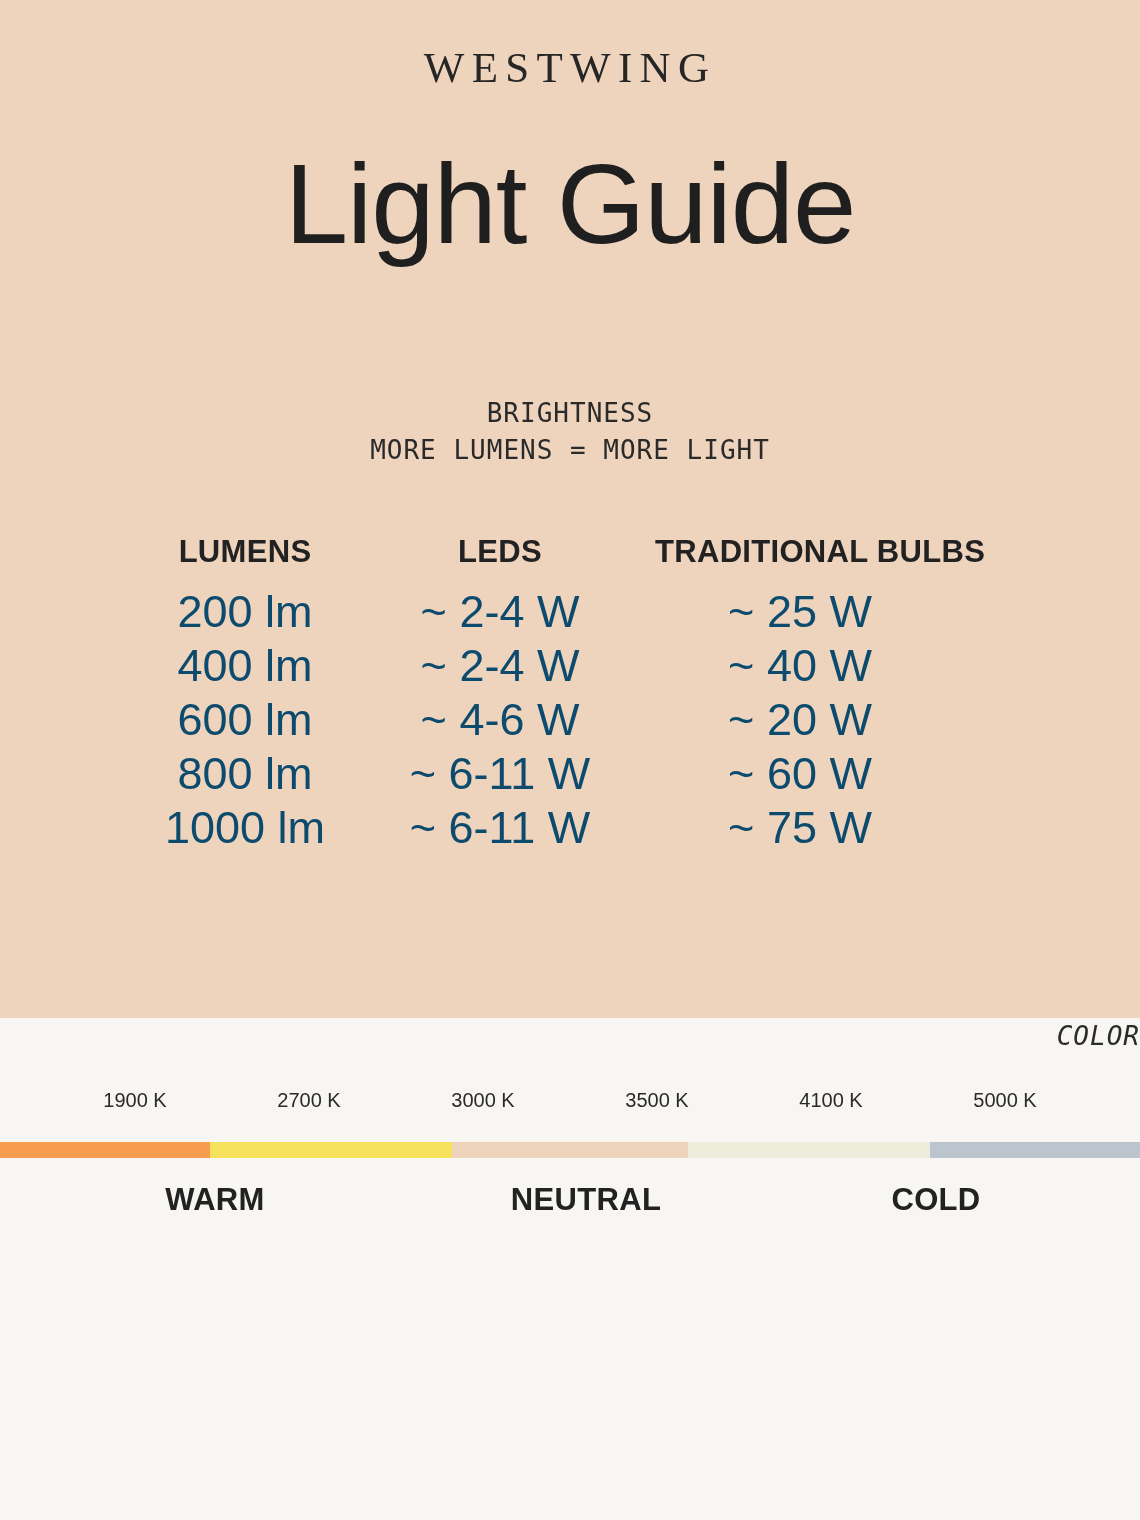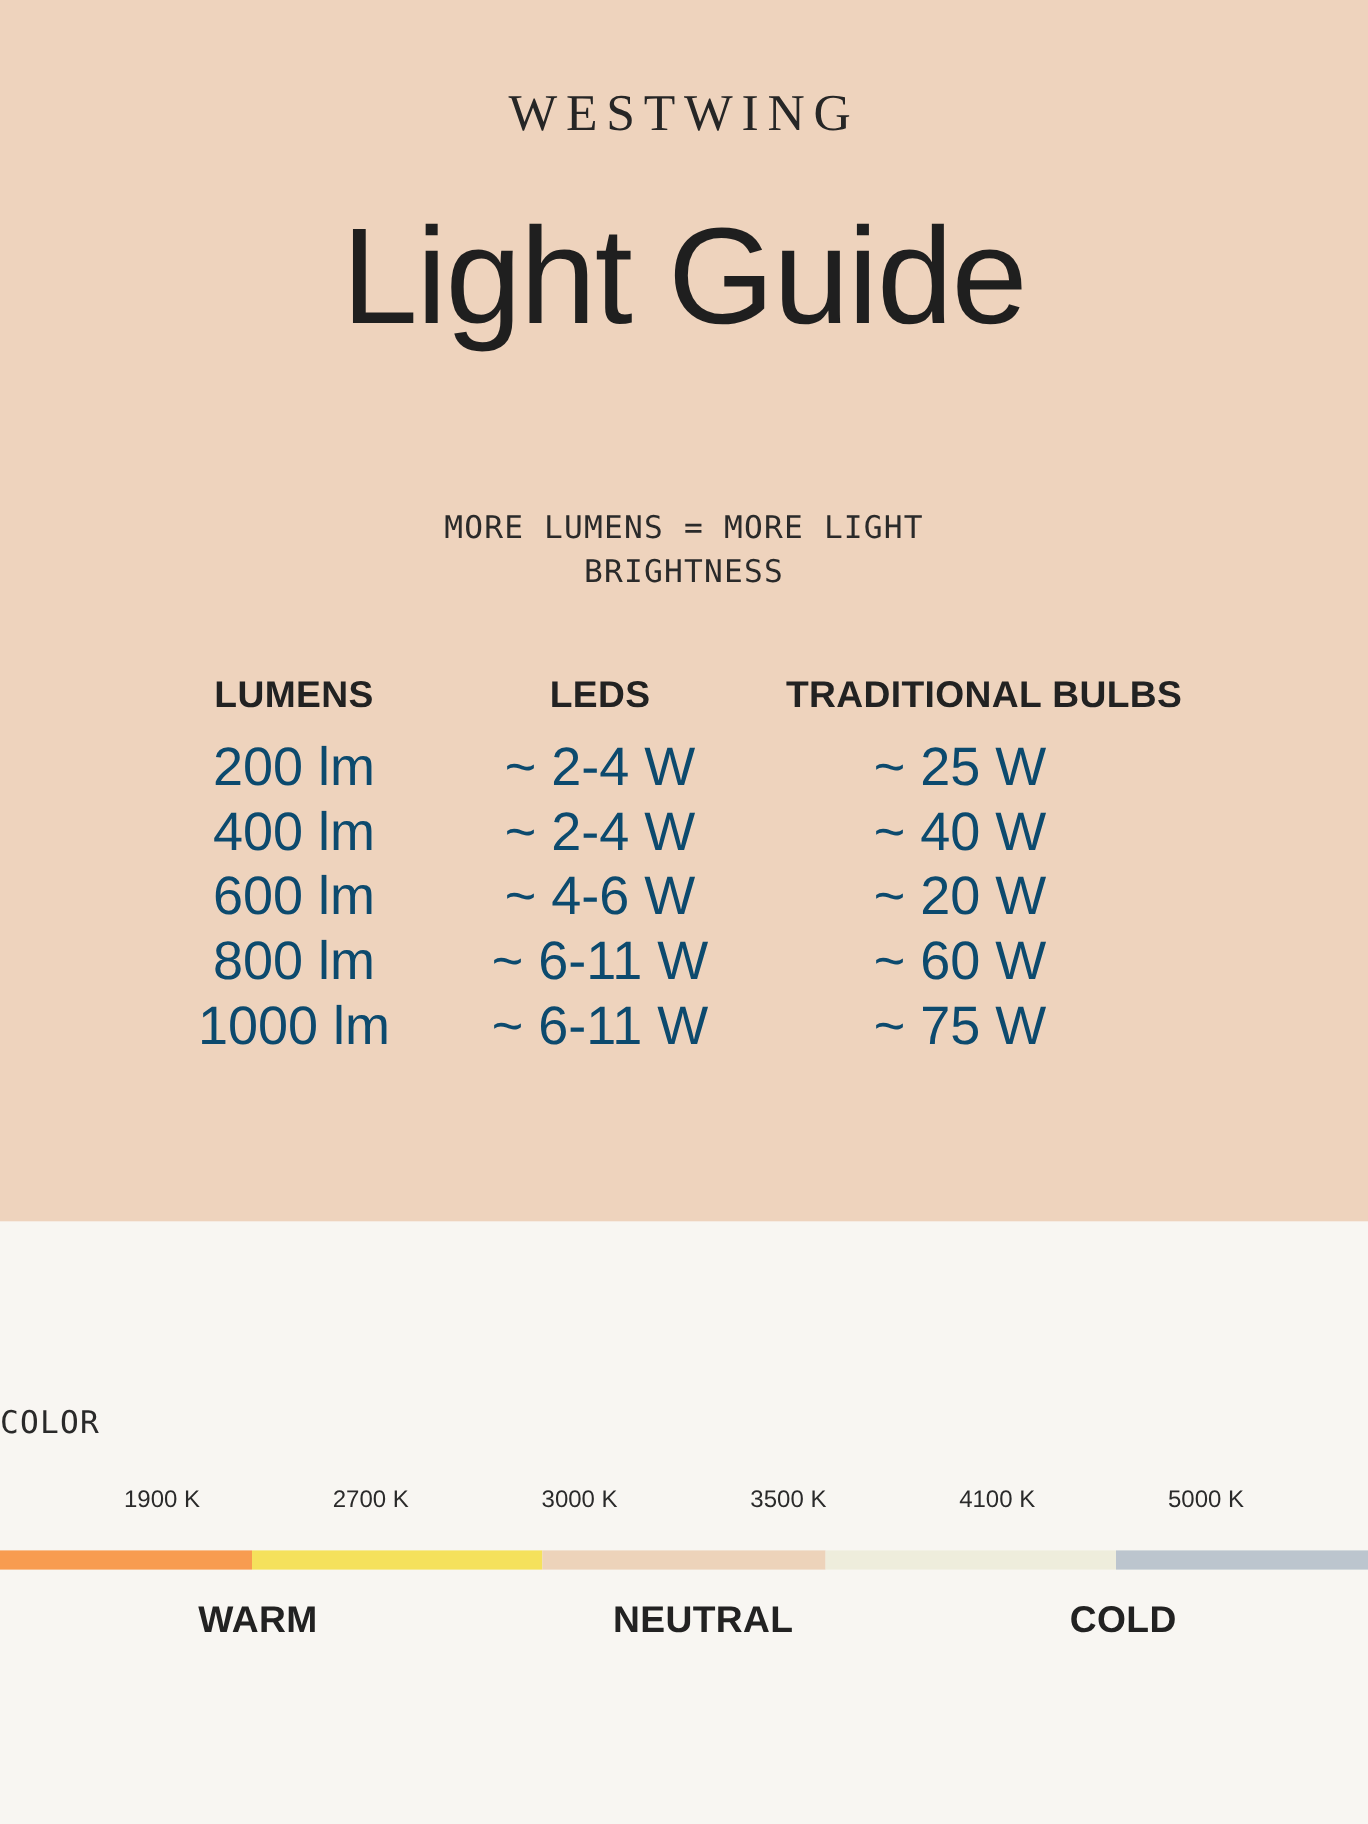--- a/index.html
+++ b/index.html
@@ -12,21 +12,21 @@
     overflow: hidden;
   }
 
   
   .top-section {
     width: 100%;
     height: 1018px;
     text-align: center;
   }
   .brand {
-    padding-top: 70px;
+    padding-top: 43px;
     font-family: "Liberation Serif", serif;
     font-size: 43px;
     letter-spacing: 0.17em;
     color: #262626;
   }
   .page-title {
     margin-top: 46px;
     font-size: 114px;
     font-weight: 400;
     letter-spacing: -0.01em;
@@ -69,22 +69,22 @@
     color: #0c4a6e;
     white-space: nowrap;
   }
 
   
   .bottom-section {
     width: 100%;
     height: 502px;
   }
   .color-block {
-    padding-top: 150px;
-    text-align: left;
+    text-align: right;
+    font-style: italic;
   }
   .kelvin-row {
     display: flex;
     padding: 0 48px;
     margin-top: 34px;
   }
   .kelvin-row .k-label {
     flex: 1;
     text-align: center;
     font-size: 20px;
@@ -124,22 +124,22 @@
 </head>
 <body>
 
 <div class="top-section" style="background: rgb(238, 211, 189);">
 
   <div class="brand">WESTWING</div>
 
   <div class="page-title">Light Guide</div>
 
   <div class="mono-block brightness-block">
+    <div>BRIGHTNESS</div>
     <div>MORE LUMENS = MORE LIGHT</div>
-    <div>BRIGHTNESS</div>
   </div>
 
   <div class="lumens-table">
     <div class="t-row t-head">
       <div class="cell">LUMENS</div>
       <div class="cell">LEDS</div>
       <div class="cell">TRADITIONAL BULBS</div>
     </div>
 
     <div class="t-row t-data">

